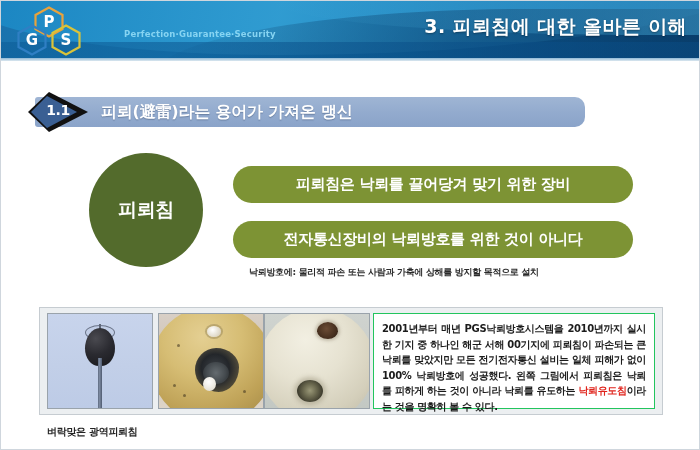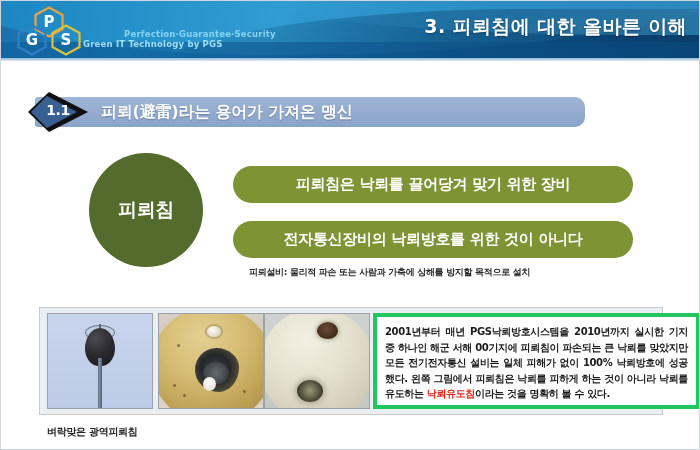--- a/index.html
+++ b/index.html
@@ -350,23 +350,23 @@
     font-size: 10px;
     font-weight: bold;
     color: #232323;
     letter-spacing: -0.3px;
   }
 
   
   #text-box {
     position: absolute;
     left: 372px; top: 312px;
-    width: 327px; height: 96px;
+    width: 282px; height: 96px;
     background: #ffffff;
-    border: 4px solid #22c55e;
+    border: 1px solid #22c55e;
     box-sizing: border-box;
     padding: 7px 8px 0 8px;
   }
   #text-box p {
     margin: 0;
     font-size: 10px;
     font-weight: bold;
     line-height: 1.55;
     color: #1c1c1c;
     letter-spacing: -0.35px;
@@ -406,21 +406,20 @@
         <div class="hex">
           <svg class="hex-svg" width="30" height="32" viewBox="0 0 30 32" aria-hidden="true">
             <polygon points="15,1.5 28.5,9 28.5,23 15,30.5 1.5,23 1.5,9" fill="none" stroke="#d9c33a" stroke-width="2.2"></polygon>
           </svg>
           <span class="hex-letter">S</span>
         </div>
       </div>
 
       <div id="logo-tagline">
         <span class="tl1">Perfection·Guarantee·Security</span>
-        <span class="tl2">Green IT Technology by PGS</span>
       </div>
     </div>
 
     <div id="slide-title">3. 피뢰침에 대한 올바른 이해</div>
   </div>
   <div id="header-underline"></div>
 
   <div id="section-bar"></div>
   <svg id="section-number-shape" width="62" height="42" viewBox="0 0 62 42" aria-hidden="true">
     <polygon points="22,1 61,21 22,41 1,21" fill="#111111"></polygon>
@@ -433,21 +432,21 @@
     <span id="green-circle-label">피뢰침</span>
   </div>
 
   <div class="green-bar" id="green-bar-2">
     <span>전자통신장비의 낙뢰방호를 위한 것이 아니다</span>
   </div>
   <div class="green-bar" id="green-bar-1">
     <span>피뢰침은 낙뢰를 끌어당겨 맞기 위한 장비</span>
   </div>
 
-  <div id="facility-note">피뢰설비: 물리적 파손 또는 사람과 가축에 상해를 방지할 목적으로 설치</div>
+  <div id="facility-note">낙뢰방호에: 물리적 파손 또는 사람과 가축에 상해를 방지할 목적으로 설치</div>
 
   <div id="bottom-panel"></div>
 
   <div class="photo" id="photo-1">
     <div class="ph-inner">
       <div class="cap"></div>
       <div class="cap-bar"></div>
       <div class="head"></div>
       <div class="mast"></div>
     </div>

